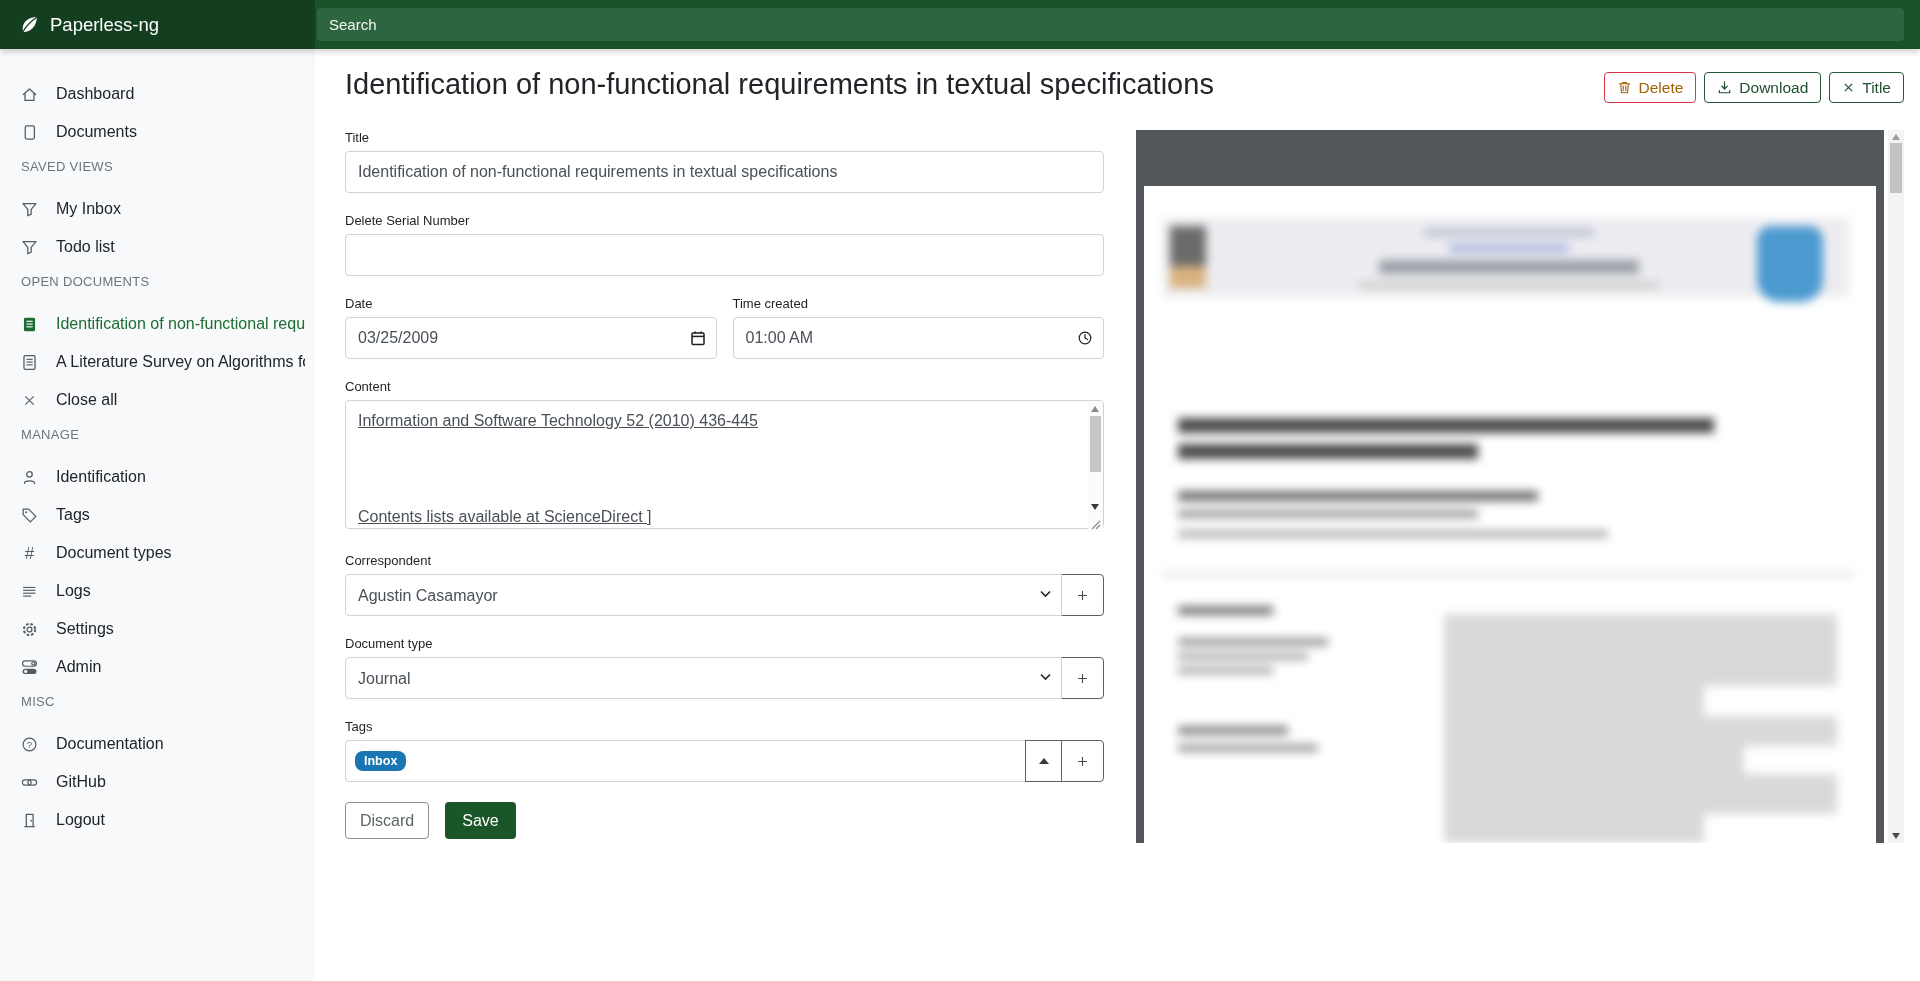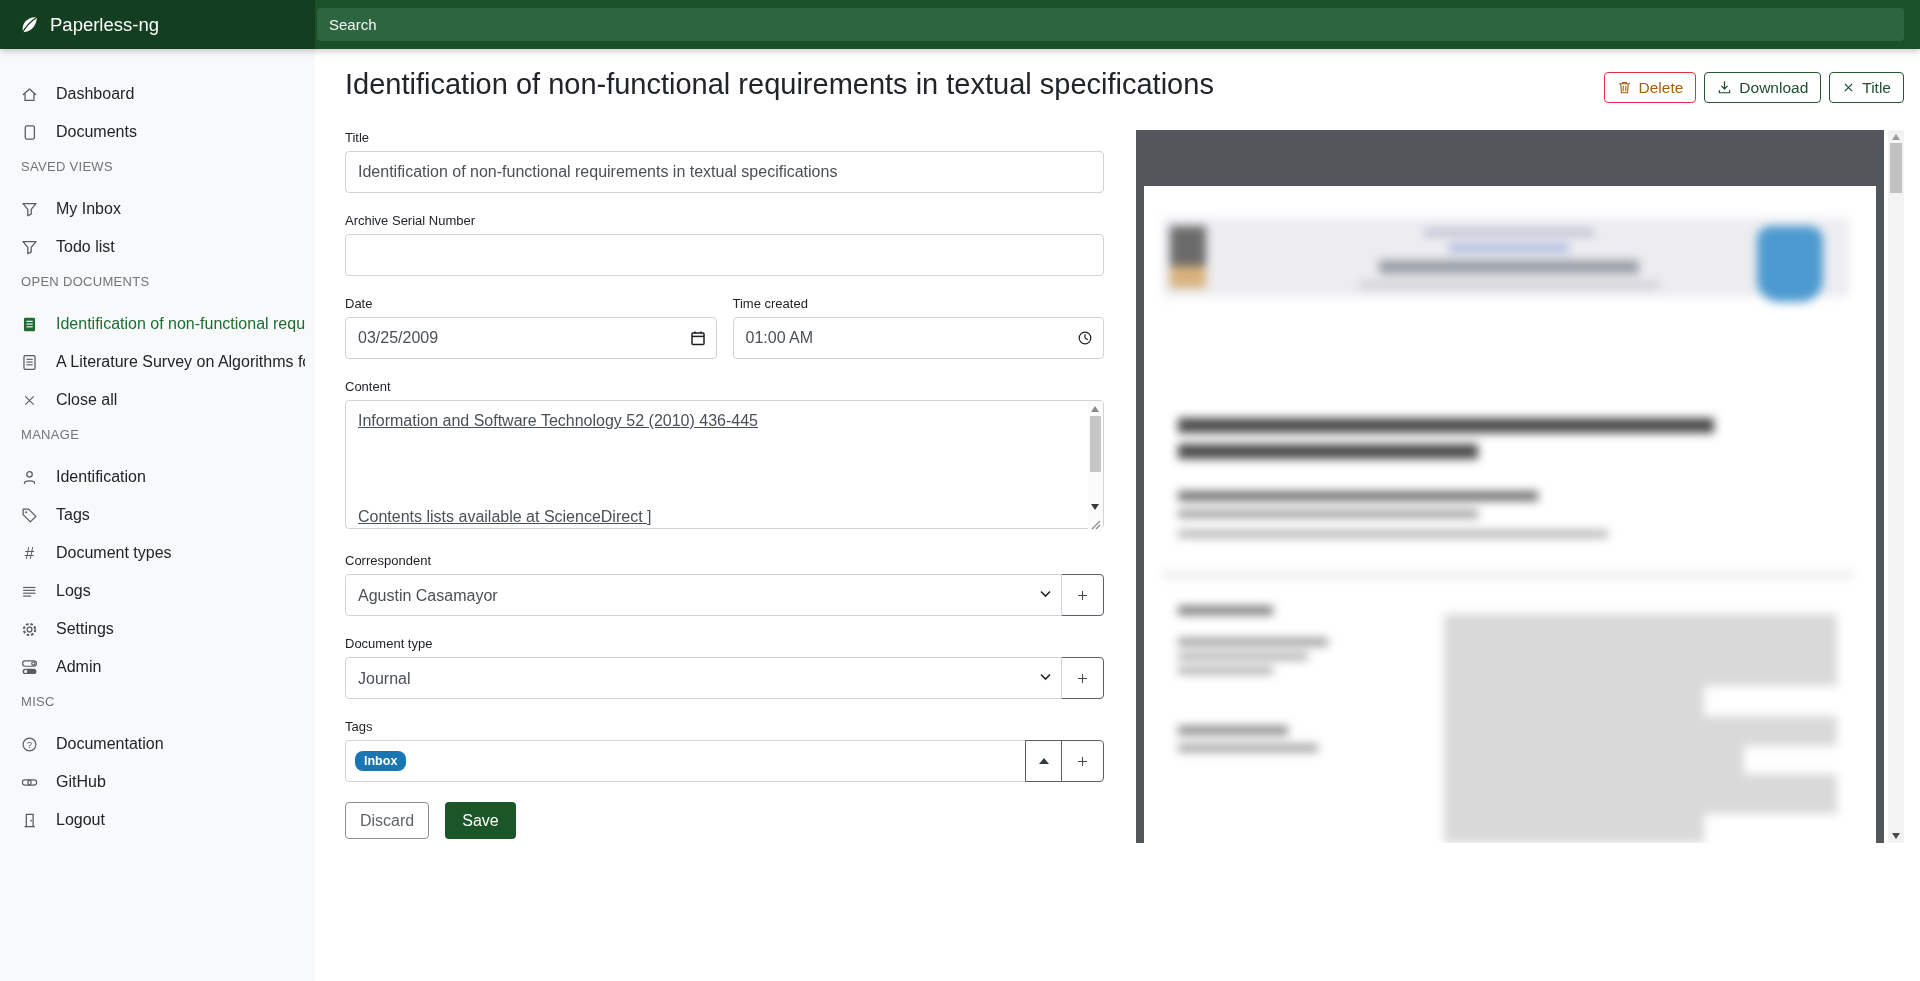--- a/index.html
+++ b/index.html
@@ -329,21 +329,21 @@
     <div class="content-row">
 
       <section class="form-col">
 
         <div class="fgroup">
           <label class="flabel">Title</label>
           <input class="control" type="text" value="Identification of non-functional requirements in textual specifications" style="">
         </div>
 
         <div class="fgroup">
-          <label class="flabel">Archive Serial Number</label>
+          <label class="flabel">Delete Serial Number</label>
           <input class="control" type="text" value="" style="">
         </div>
 
         <div class="fgroup two-col">
           <div>
             <label class="flabel">Date</label>
             <div class="iwrap">
               <input class="control" type="text" value="03/25/2009" style="">
               <span class="right-ic">
                 <svg width="16" height="16" viewBox="0 0 16 16">

